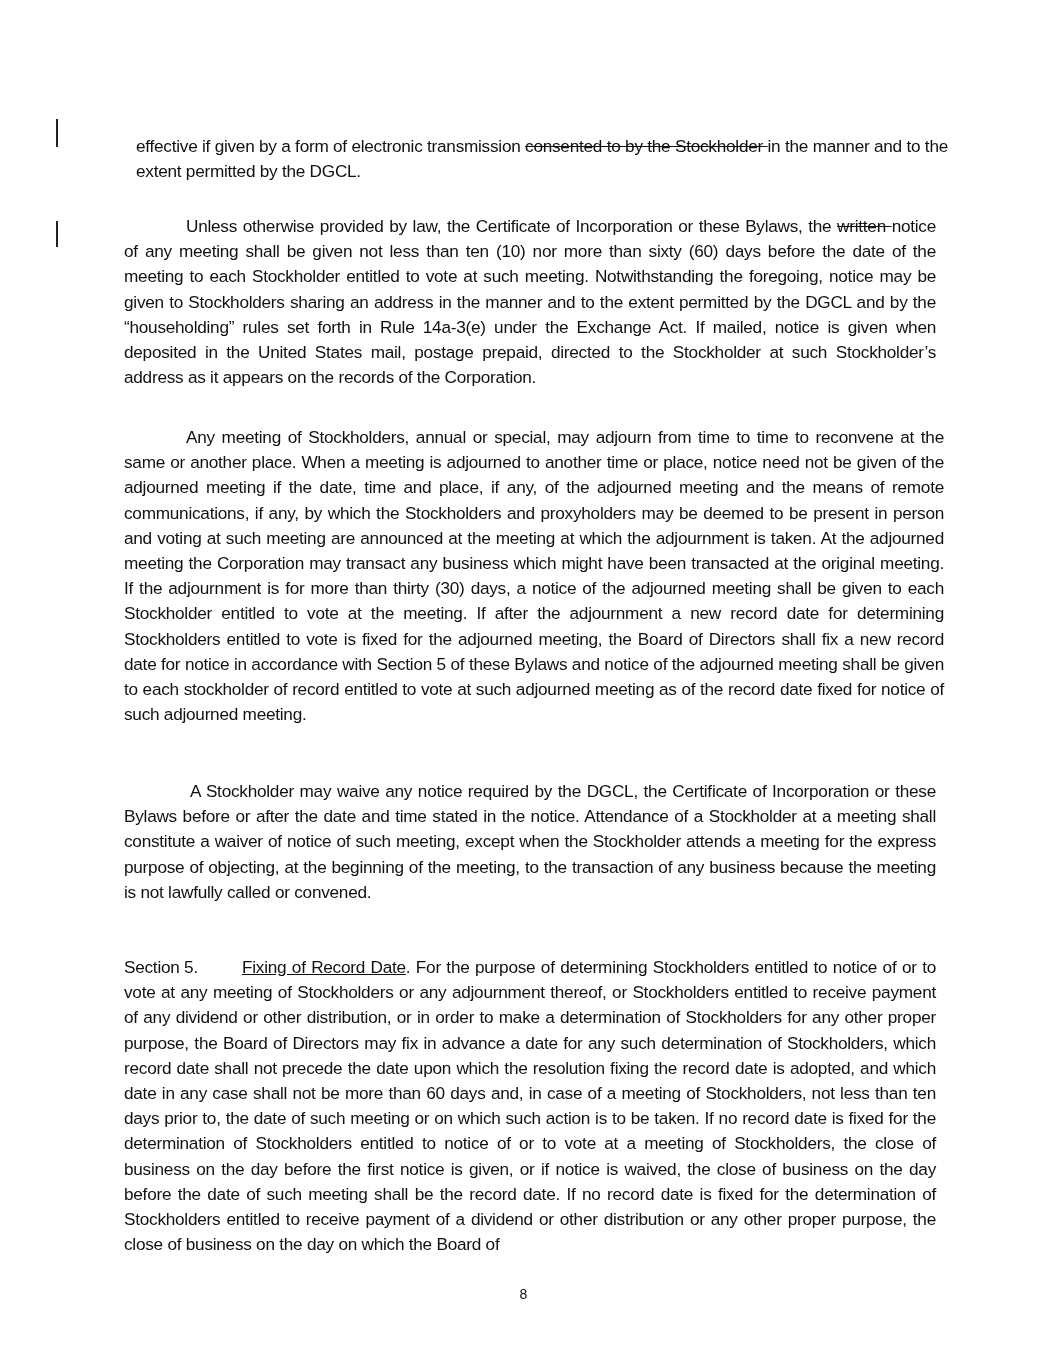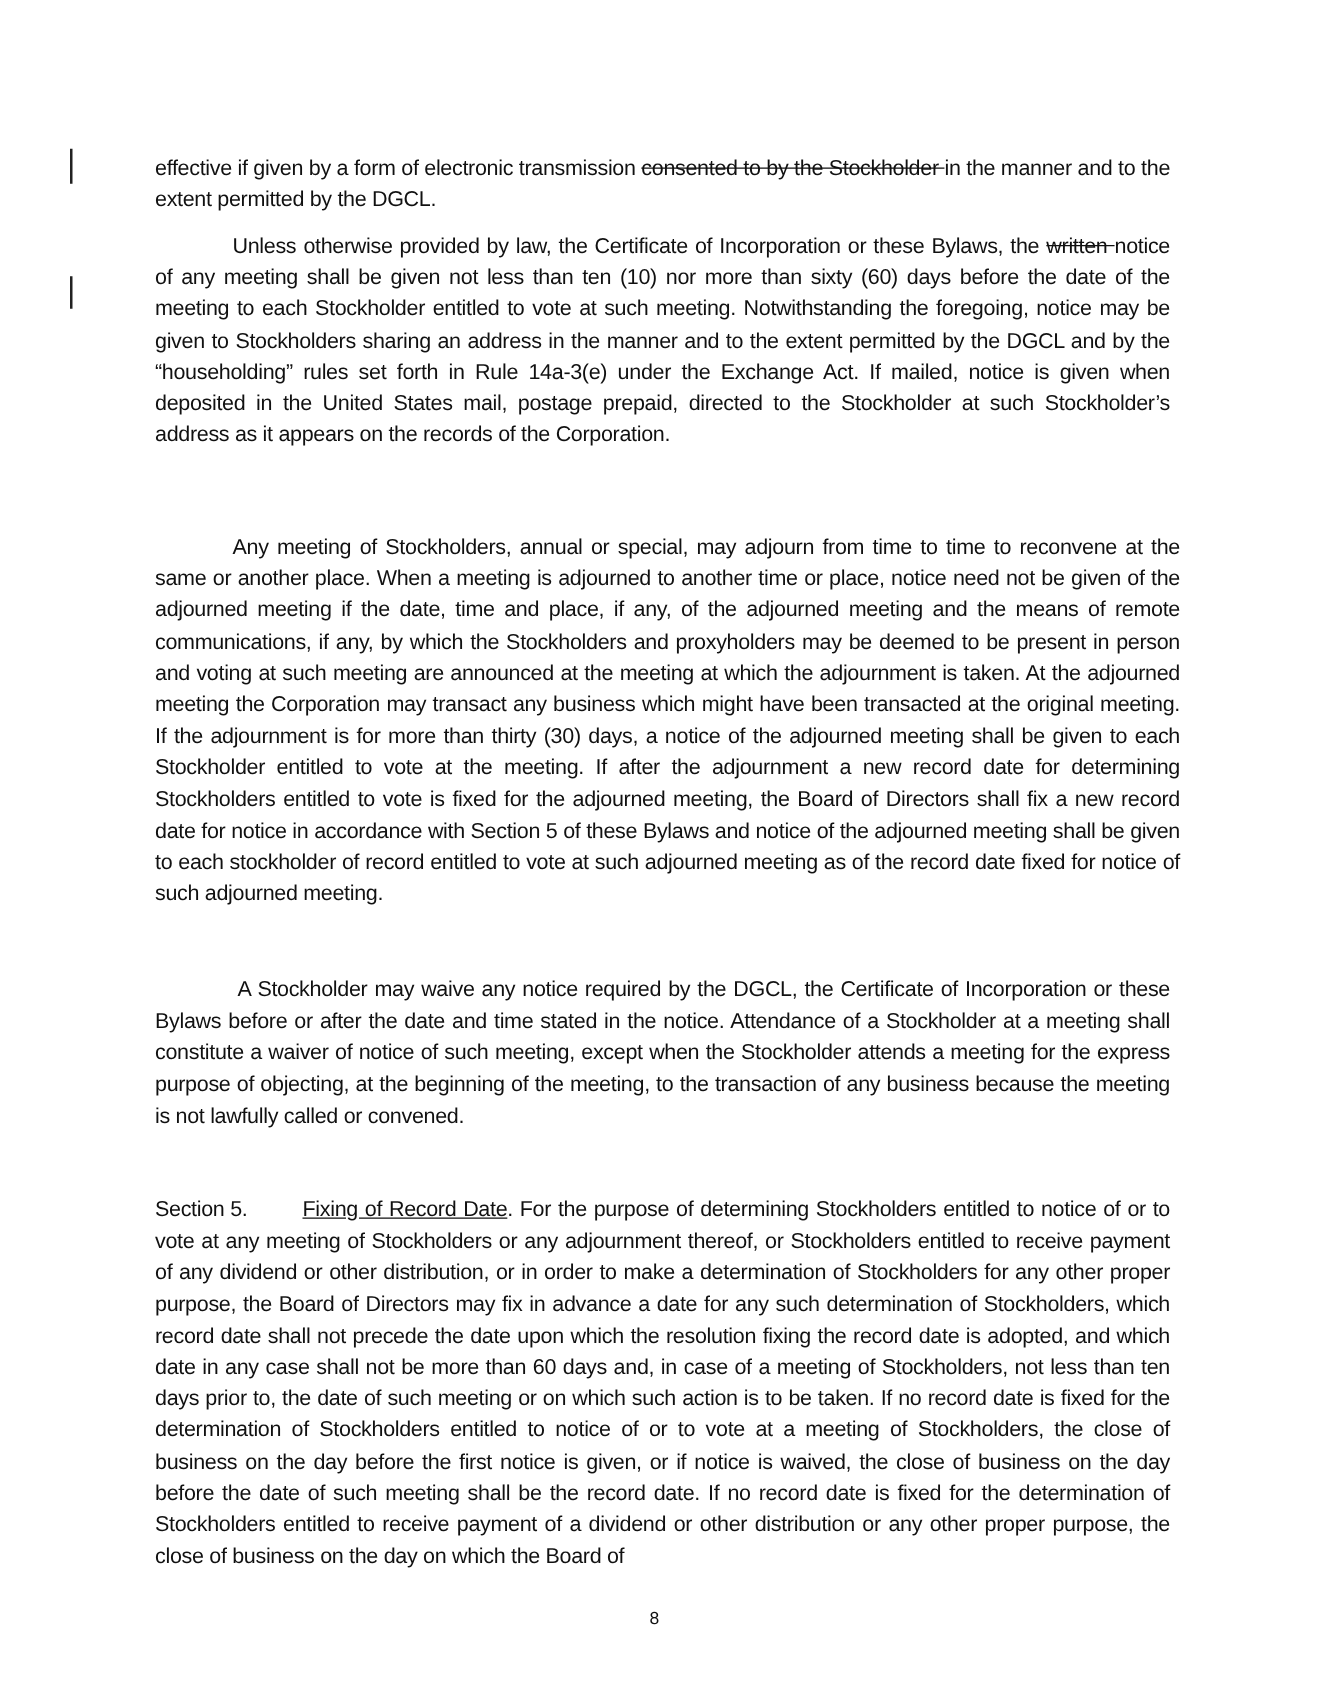--- a/index.html
+++ b/index.html
@@ -22,25 +22,25 @@
   .sec-label { display: inline-block; width: 118px; text-indent: 0; }
 </style>
 </head>
 <body>
 
 <div class="page">
 
   <div class="change-bar" style="top:119px;height:28px;"></div>
   <div class="change-bar" style="top:221px;height:26px;"></div>
 
-  <p class="text" style="top:122px;margin:0;">
+  <p class="text" style="top:122px;margin:12px;">
     <span>effective if given by a form of electronic transmission </span><span class="strike">consented to by the Stockholder </span><span>in the manner and to the extent permitted by the DGCL.</span>
   </p>
 
-  <p class="text indent" style="top:184px;margin:0;">
+  <p class="text indent" style="top:214px;margin:0;">
     <span>Unless otherwise provided by law, the Certificate of Incorporation or these Bylaws, the </span><span class="strike">written </span><span>notice of any meeting shall be given not less than ten (10) nor more than sixty (60) days before the date of the meeting to each Stockholder entitled to vote at such meeting. Notwithstanding the foregoing, notice may be given to Stockholders sharing an address in the manner and to the extent permitted by the DGCL and by the “householding” rules set forth in Rule 14a-3(e) under the Exchange Act. If mailed, notice is given when deposited in the United States mail, postage prepaid, directed to the Stockholder at such Stockholder’s address as it appears on the records of the Corporation.</span>
   </p>
 
   <p class="text wide indent" style="top:425px;margin:0;">Any meeting of Stockholders, annual or special, may adjourn from time to time to reconvene at the same or another place. When a meeting is adjourned to another time or place, notice need not be given of the adjourned meeting if the date, time and place, if any, of the adjourned meeting and the means of remote communications, if any, by which the Stockholders and proxyholders may be deemed to be present in person and voting at such meeting are announced at the meeting at which the adjournment is taken. At the adjourned meeting the Corporation may transact any business which might have been transacted at the original meeting. If the adjournment is for more than thirty (30) days, a notice of the adjourned meeting shall be given to each Stockholder entitled to vote at the meeting. If after the adjournment a new record date for determining Stockholders entitled to vote is fixed for the adjourned meeting, the Board of Directors shall fix a new record date for notice in accordance with Section 5 of these Bylaws and notice of the adjourned meeting shall be given to each stockholder of record entitled to vote at such adjourned meeting as of the record date fixed for notice of such adjourned meeting.</p>
 
   <p class="text indent" style="top:779px;margin:0;text-indent:66px;">A Stockholder may waive any notice required by the DGCL, the Certificate of Incorporation or these Bylaws before or after the date and time stated in the notice. Attendance of a Stockholder at a meeting shall constitute a waiver of notice of such meeting, except when the Stockholder attends a meeting for the express purpose of objecting, at the beginning of the meeting, to the transaction of any business because the meeting is not lawfully called or convened.</p>
 
   <p class="text" style="top:955px;margin:0;">
     <span class="sec-label">Section 5.</span><span class="u">Fixing of Record Date</span><span>. For the purpose of determining Stockholders entitled to notice of or to vote at any meeting of Stockholders or any adjournment thereof, or Stockholders entitled to receive payment of any dividend or other distribution, or in order to make a determination of Stockholders for any other proper purpose, the Board of Directors may fix in advance a date for any such determination of Stockholders, which record date shall not precede the date upon which the resolution fixing the record date is adopted, and which date in any case shall not be more than 60 days and, in case of a meeting of Stockholders, not less than ten days prior to, the date of such meeting or on which such action is to be taken. If no record date is fixed for the determination of Stockholders entitled to notice of or to vote at a meeting of Stockholders, the close of business on the day before the first notice is given, or if notice is waived, the close of business on the day before the date of such meeting shall be the record date. If no record date is fixed for the determination of Stockholders entitled to receive payment of a dividend or other distribution or any other proper purpose, the close of business on the day on which the Board of</span>
   </p>

